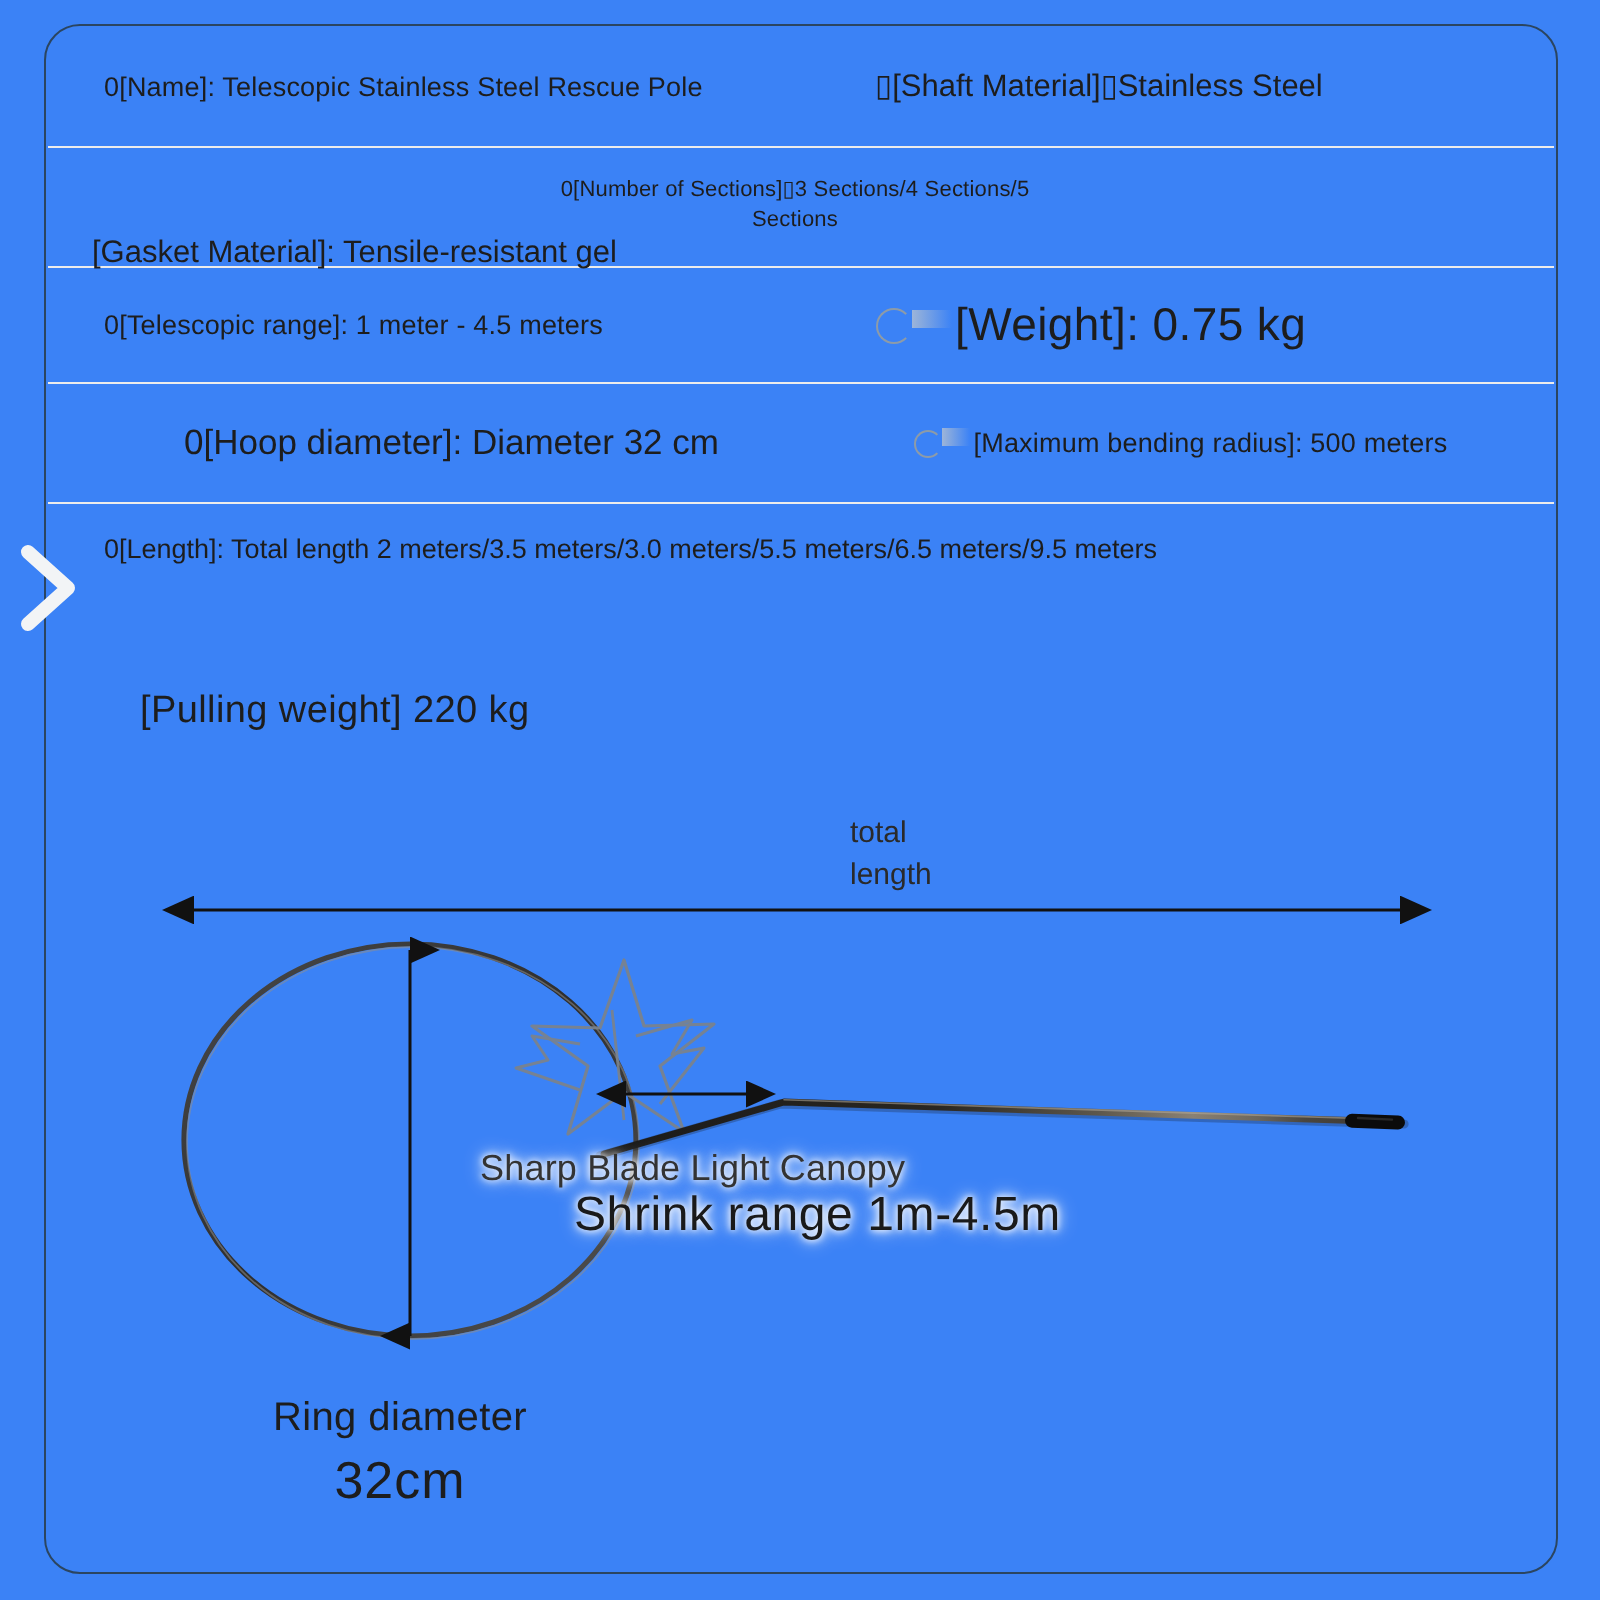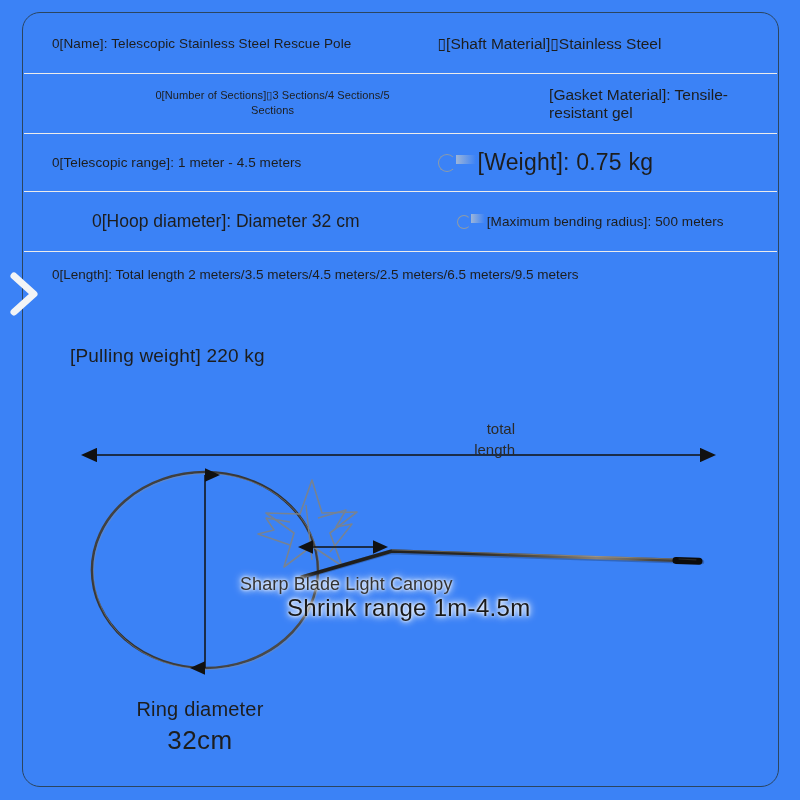--- a/index.html
+++ b/index.html
@@ -55,21 +55,21 @@
     box-sizing: border-box;
     display: flex;
     align-items: center;
     color: #1d1d1d;
     padding: 0 6px;
   }
   .cell-left  { width: 52%; padding-left: 28px; }
   .cell-right { width: 48%; padding-left: 22px; }
 
   .r1 { height: 60px; }
-  .r2 { height: 60px; }
+  .r2 { height: 60px; flex-direction: column; }
   .r3 { height: 58px; }
   .r4 { height: 60px; padding-left: 40px; }
   .r5 { height: 50px; }
 
   .t-sm   { font-size: 13.5px; font-weight: 400; letter-spacing: .1px; }
   .t-xs   { font-size: 11px;   font-weight: 400; letter-spacing: .1px; line-height: 15px; }
   .t-md   { font-size: 15.5px; font-weight: 400; }
   .t-lg   { font-size: 17.5px; font-weight: 500; }
   .t-xl   { font-size: 23px;   font-weight: 500; letter-spacing: .2px; }
 
@@ -120,23 +120,23 @@
     color: #1d1d1d;
     letter-spacing: .2px;
   }
 
   
   .diagram { position: absolute; left: 0; top: 0; width: 800px; height: 800px; }
 
   .total-length-label {
     position: absolute;
     left: 425px;
-    top: 418px;
+    top: 406px;
     width: 90px;
-    text-align: right;
+    text-align: left;
     font-size: 15px;
     line-height: 21px;
     color: #2a2a2a;
   }
   .ring-diameter-label {
     position: absolute;
     left: 80px;
     top: 698px;
     width: 240px;
     text-align: center;
@@ -218,21 +218,21 @@
         <span>0[Hoop diameter]: Diameter 32 cm</span>
       </div>
       <div class="cell cell-right t-sm">
         <span class="ring-glyph sm"></span>
         <span class="glyph-smudge sm"></span>
         <span>[Maximum bending radius]: 500 meters</span>
       </div>
     </div>
 
     <div class="spec-row full r5">
-      <div class="full-row-text">0[Length]: Total length 2 meters/3.5 meters/4.5 meters/2.5 meters/6.5 meters/9.5 meters</div>
+      <div class="full-row-text">0[Length]: Total length 2 meters/3.5 meters/3.0 meters/5.5 meters/6.5 meters/9.5 meters</div>
     </div>
 
   </div>
 
   <svg class="left-edge-artifact" viewBox="0 0 36 48">
     <path d="M6 6 L26 24 L6 42" fill="none" stroke="#f2f4f6" stroke-width="7" stroke-linecap="round" stroke-linejoin="round"></path>
   </svg>
 
   <div class="pulling-weight">[Pulling weight] 220 kg</div>
 

